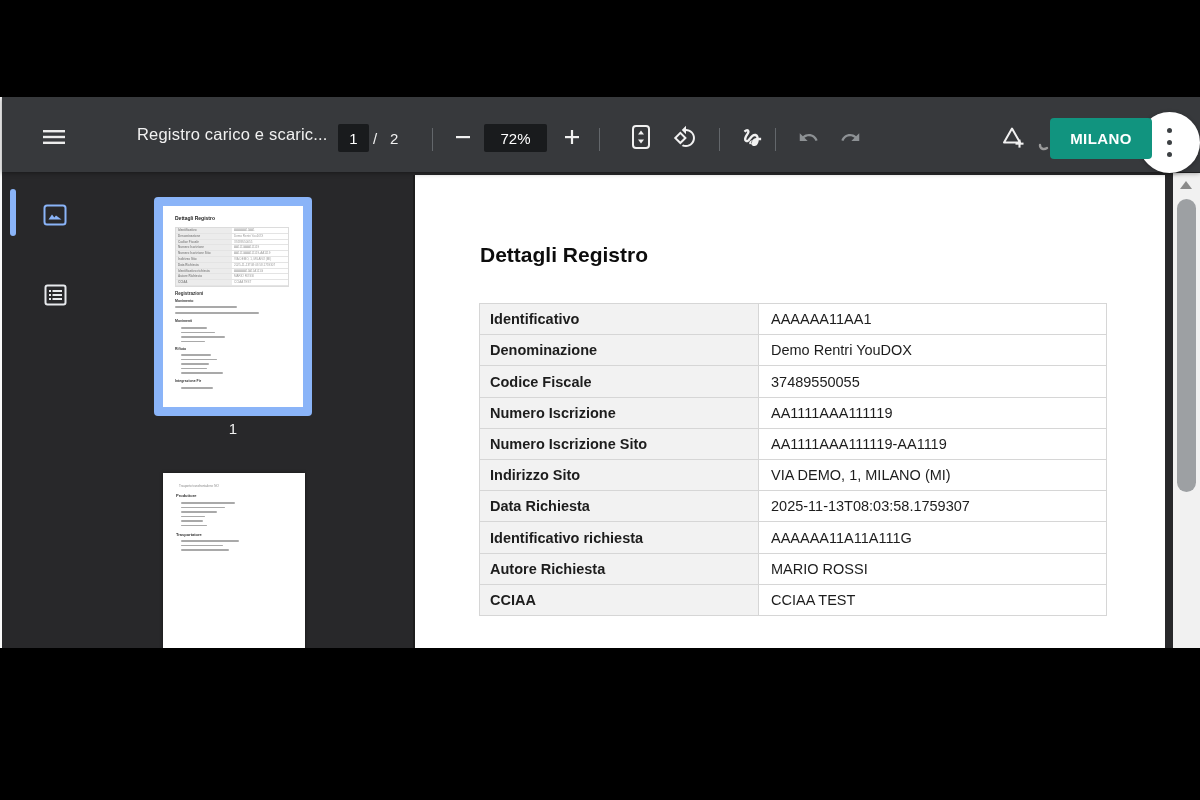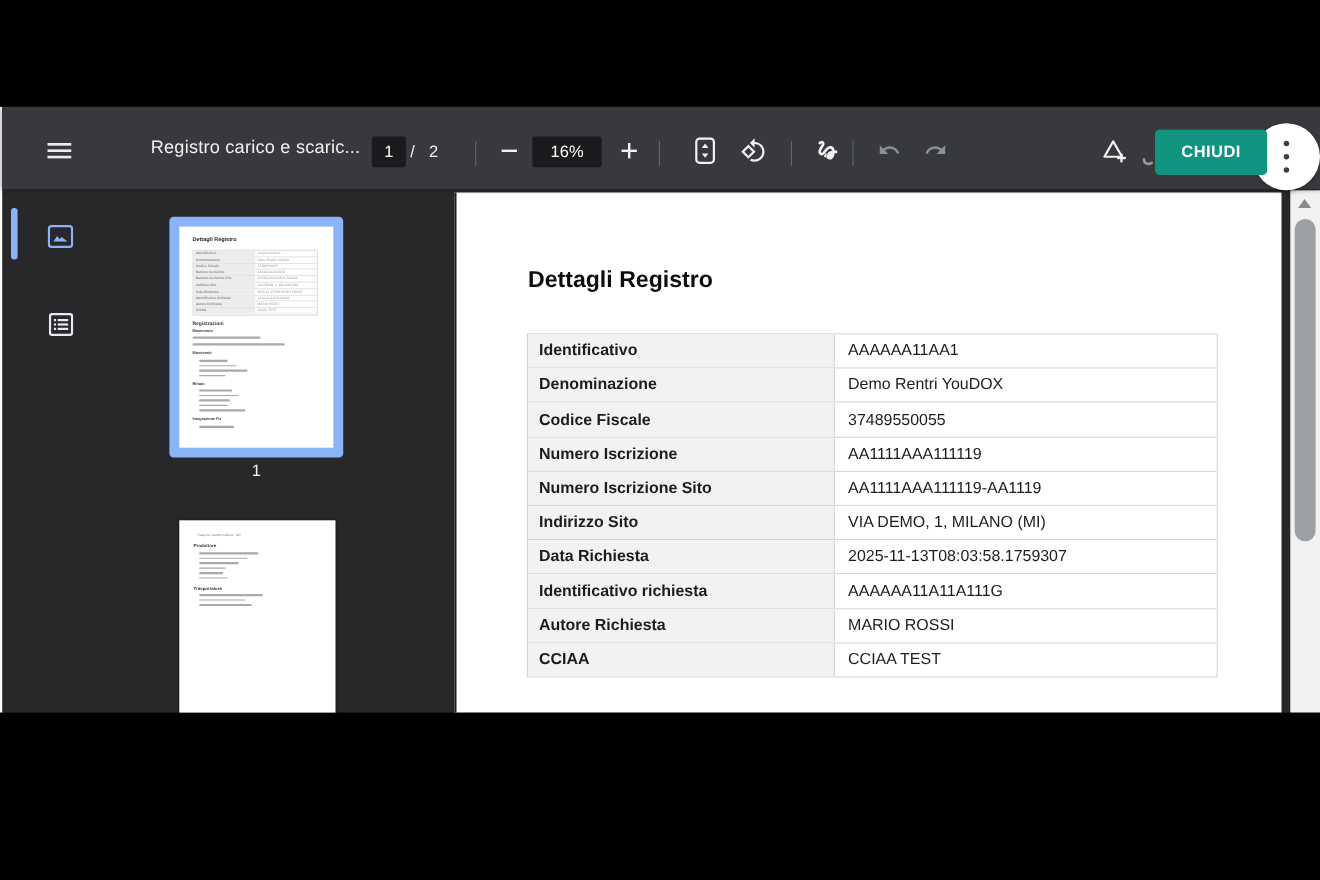--- a/index.html
+++ b/index.html
@@ -245,21 +245,21 @@
 
       <div class="tb-sep" style="left:430px;"></div>
 
       <div class="tb-icon-btn" style="left:443px;">
         <span>
           <svg width="16" height="16" viewBox="0 0 16 16">
               <rect x="1" y="7" width="14" height="2.2" fill="#f1f1f1"></rect>
             </svg>
         </span>
       </div>
-      <div id="zoom-box">16%</div>
+      <div id="zoom-box">72%</div>
       <div class="tb-icon-btn" style="left:552px;">
         <span>
           <svg width="16" height="16" viewBox="0 0 16 16">
               <rect x="1" y="7" width="14" height="2.2" fill="#f1f1f1"></rect>
               <rect x="6.9" y="1" width="2.2" height="14" fill="#f1f1f1"></rect>
             </svg>
         </span>
       </div>
 
       <div class="tb-sep" style="left:597px;"></div>
@@ -323,18 +323,18 @@
           <path d="M6 22 C6 26 10 27 13 25" fill="none" stroke="#9a9a9a" stroke-width="2.4" stroke-linecap="round"></path>
         </svg>
       </div>
 
       <div id="more-circle">
         <span class="dot"></span>
         <span class="dot"></span>
         <span class="dot"></span>
       </div>
 
-      <button id="close-btn">CHIUDI</button>
+      <button id="close-btn">MILANO</button>
     </div>
   </div>
 
   <div id="letterbox-bottom" class="letterbox"></div>
 </div>
 
 </body></html>

